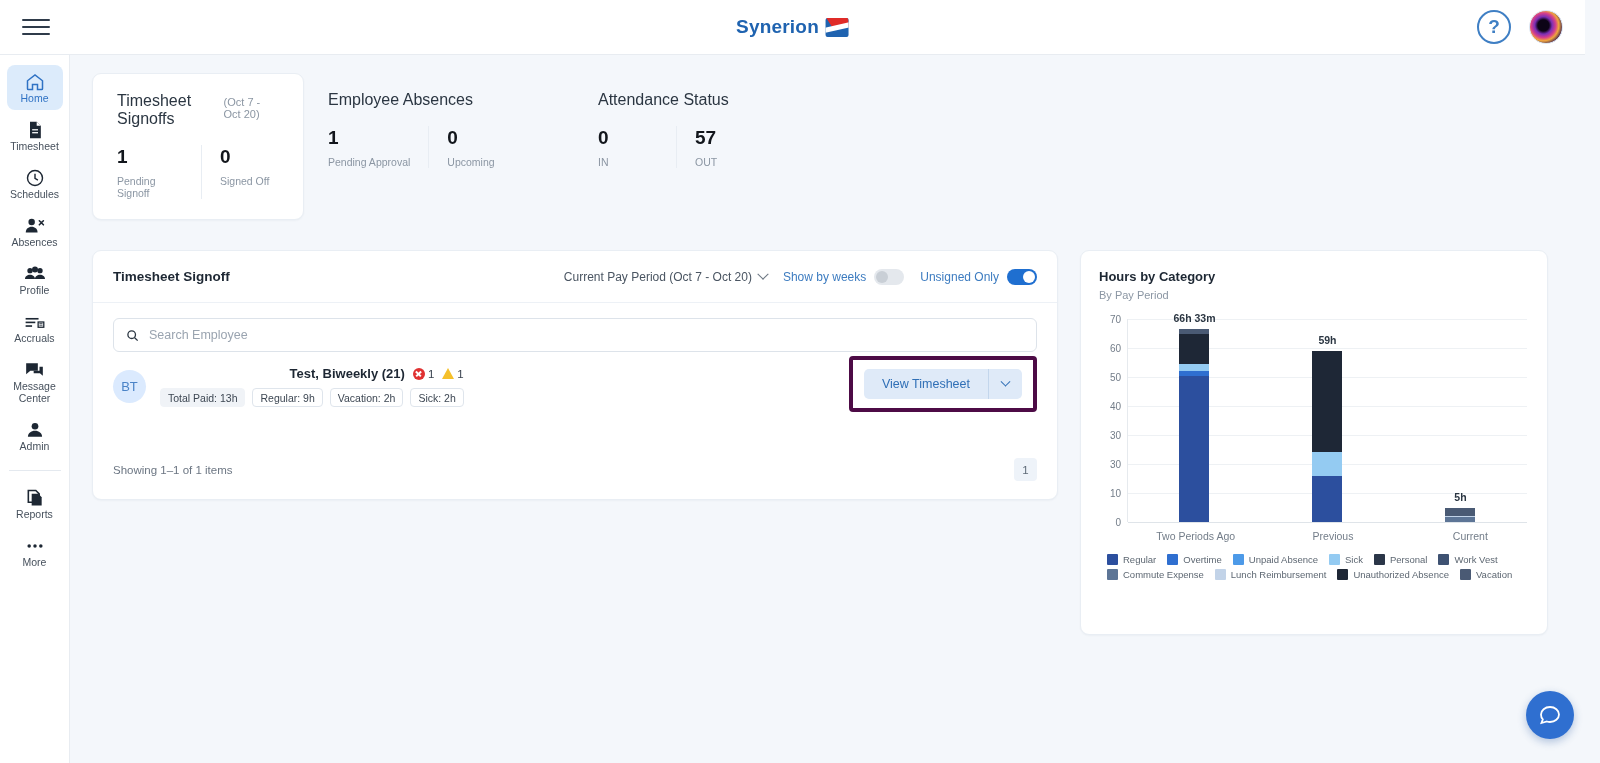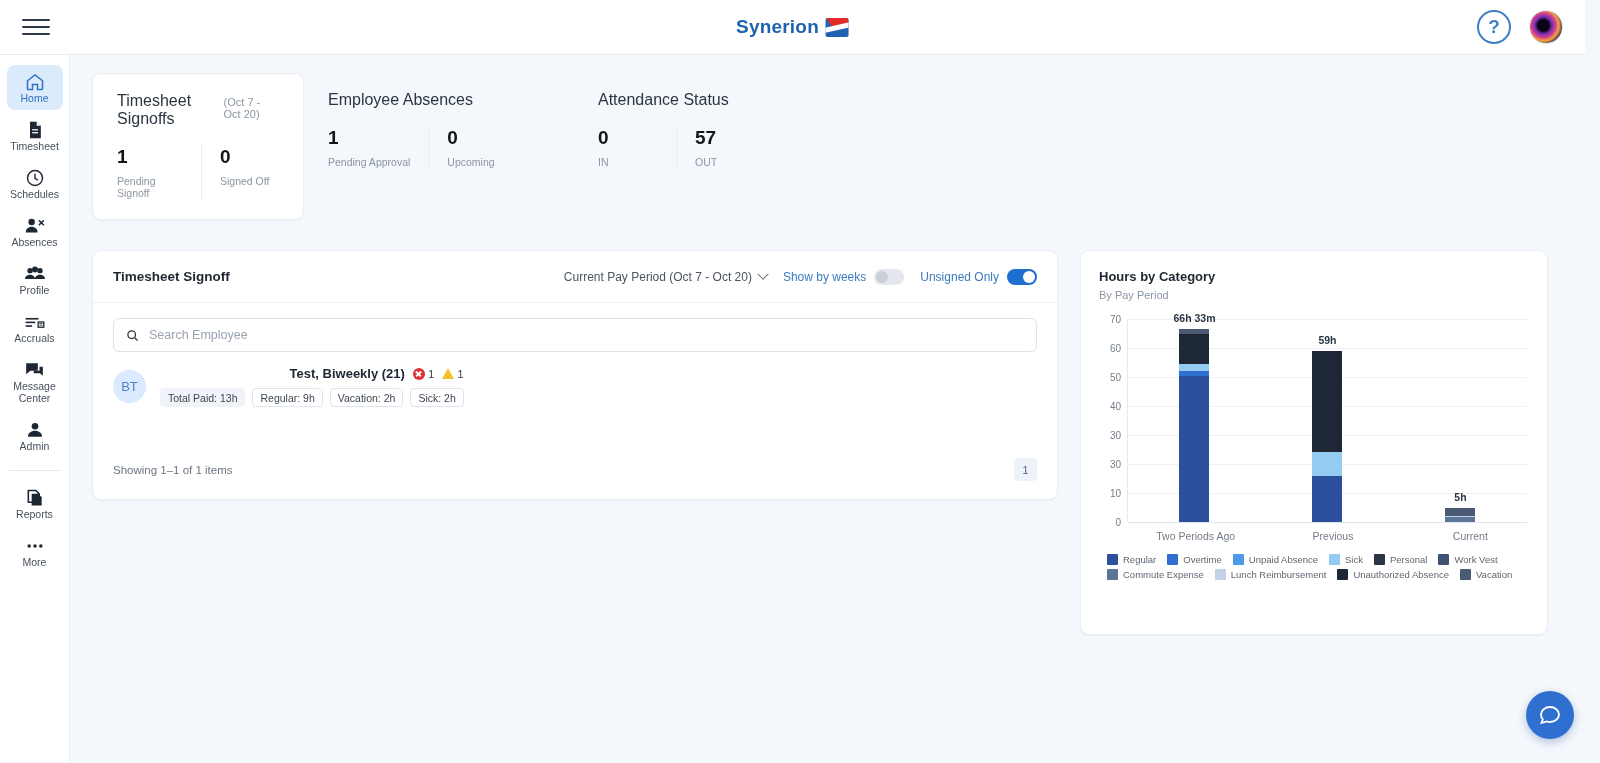--- a/index.html
+++ b/index.html
@@ -432,20 +432,28 @@
           </span>
         </div>
         <div class="chips">
           <span class="chip filled">Total Paid: 13h</span>
           <span class="chip">Regular: 9h</span>
           <span class="chip">Vacation: 2h</span>
           <span class="chip">Sick: 2h</span>
         </div>
       </div>
 
+      <div class="action-highlight">
+        <div class="btn-group">
+          <button class="btn-main">View Timesheet</button>
+          <div class="btn-split">
+            <span class="chev"></span>
+          </div>
+        </div>
+      </div>
     </div>
 
     <div class="foot-row">
       <div class="showing">Showing 1–1 of 1 items</div>
       <div class="page-num">1</div>
     </div>
   </div>
 
   <div class="panel chart-panel">
     <div class="chart-title">Hours by Category</div>

